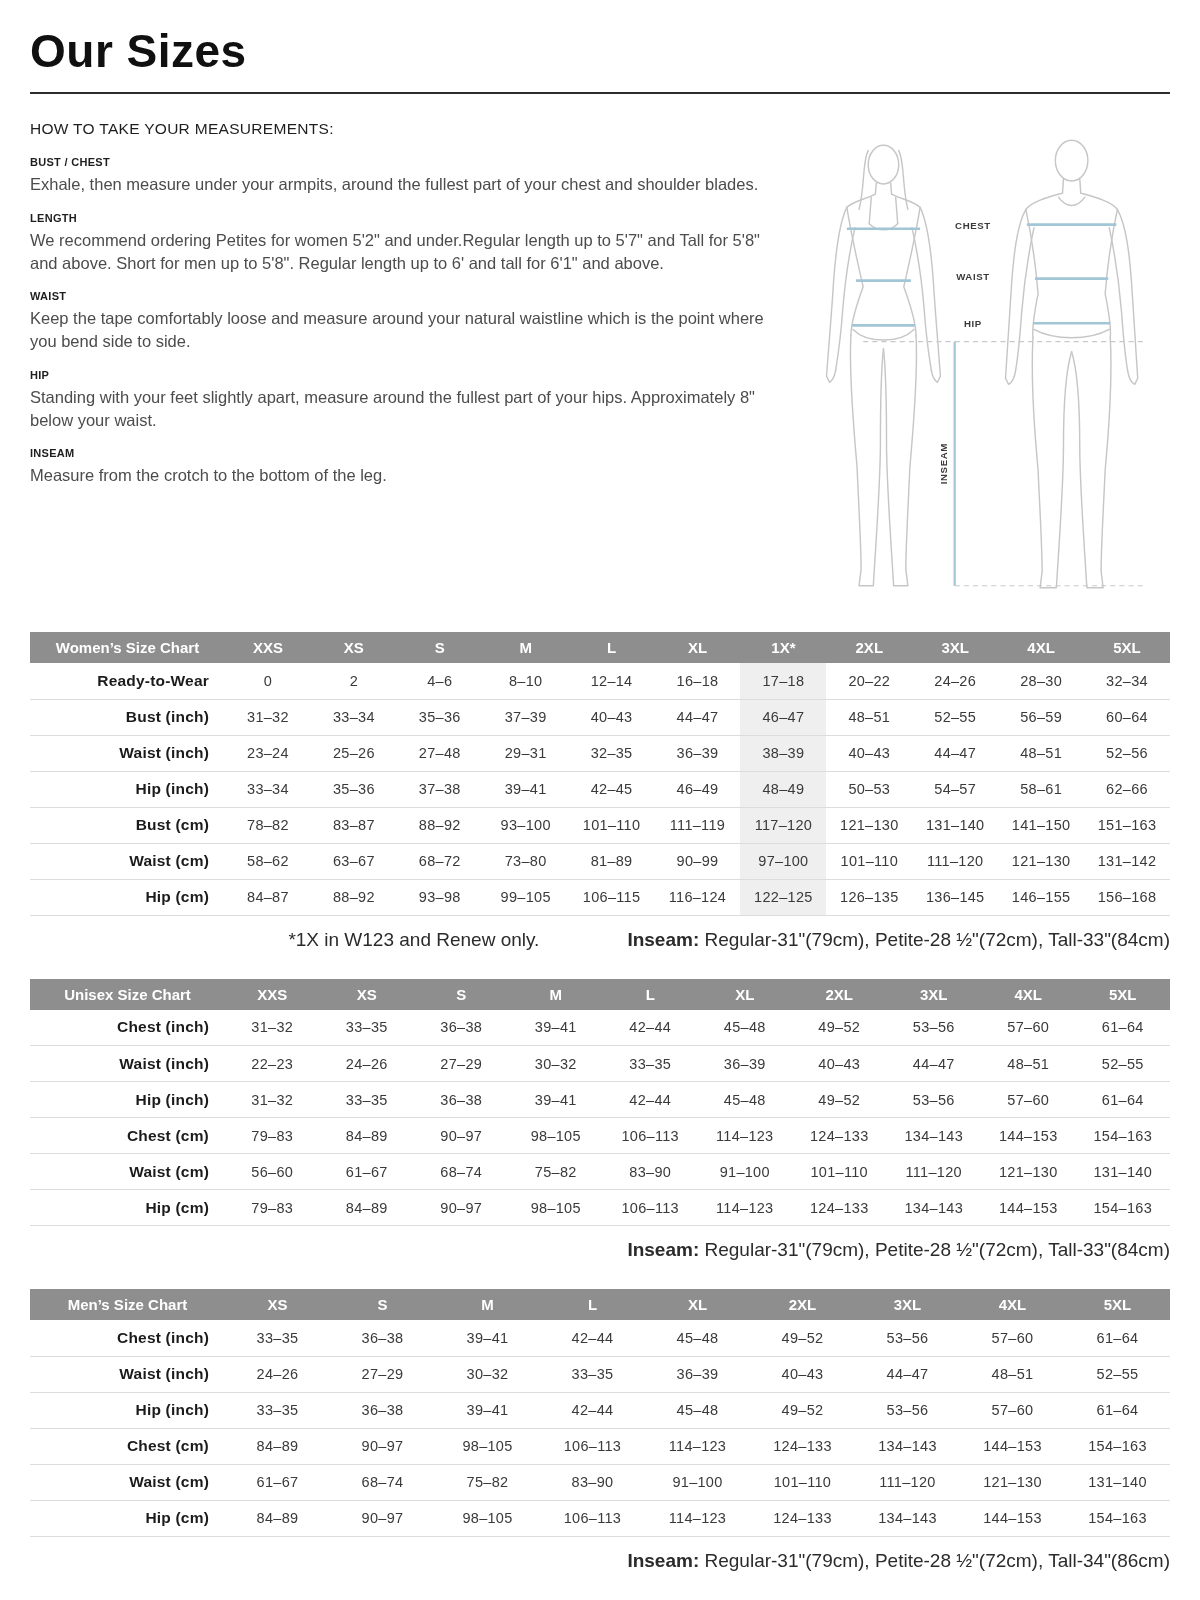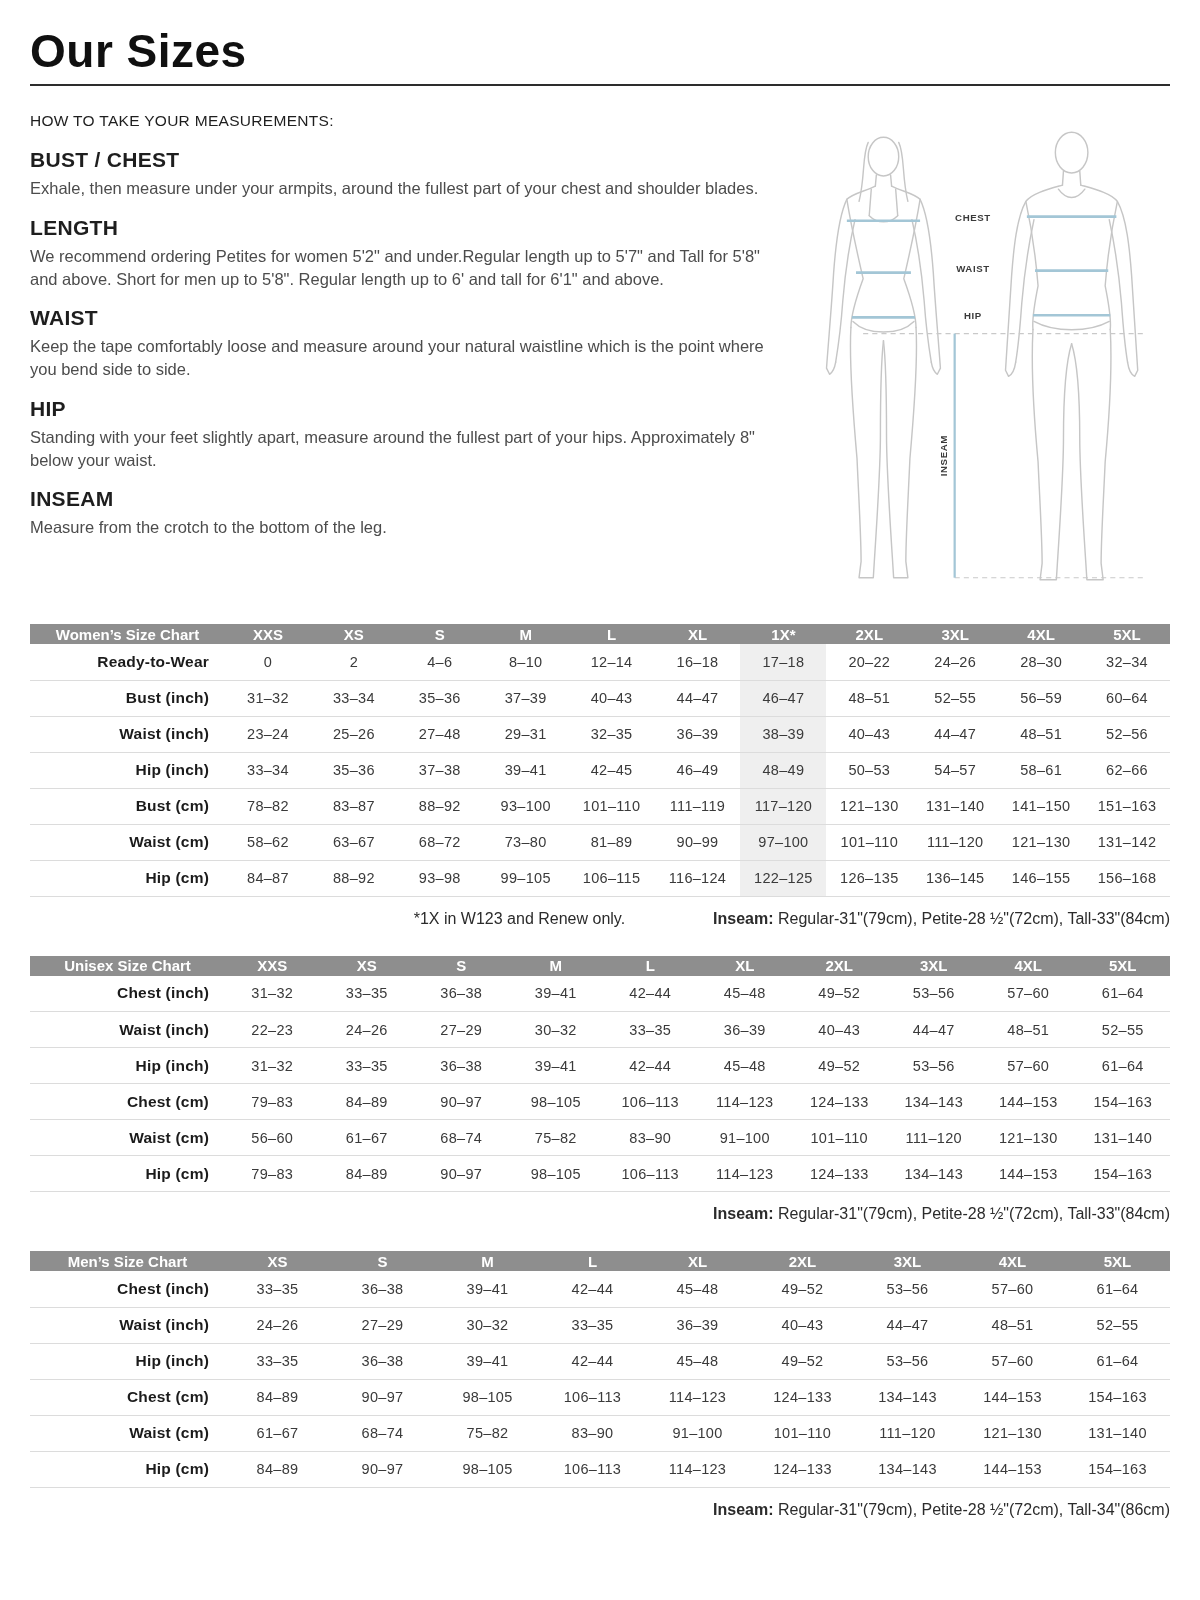--- a/index.html
+++ b/index.html
@@ -3,48 +3,48 @@
 <meta charset="utf-8">
 <style>
   * { margin:0; padding:0; box-sizing:border-box; }
   html,body { background:#ffffff; }
   body {
     width:1200px; min-height:1600px; margin:0 auto;
     font-family:"Liberation Sans", sans-serif; color:#3c3c3c;
   }
   .page { padding:24px 30px 36px 30px; }
 
-  h1.page-title { font-size:46px; font-weight:800; color:#101010; letter-spacing:.5px; margin-bottom:6px; }
+  h1.page-title { font-size:46px; font-weight:800; color:#101010; letter-spacing:.5px; margin-bottom:14px; }
   .divider { border:none; border-top:2px solid #2d2d2d; margin-bottom:26px; }
 
   .top { display:flex; gap:16px; align-items:flex-start; }
   .instructions { flex:1; max-width:745px; }
   .instructions h2 { font-size:15.5px; font-weight:400; color:#1e1e1e; letter-spacing:.3px; margin-bottom:18px; }
   .m-section { margin-bottom:16px; }
-  .m-section h3 { font-size:21px; font-weight:700; color:#1e1e1e; letter-spacing:.3px; margin-bottom:5px; }
+  .m-section h3 { font-size:11px; font-weight:700; color:#1e1e1e; letter-spacing:.3px; margin-bottom:5px; }
   .m-section p { font-size:16.5px; line-height:1.38; color:#4c4c4c; }
 
   .diagram { width:390px; flex-shrink:0; margin-top:6px; }
   .diagram svg { display:block; }
   .fig { fill:none; stroke:#c6c6c6; stroke-width:1.4; stroke-linecap:round; stroke-linejoin:round; }
   .measure { stroke:#a3c6d6; stroke-width:2.6; fill:none; }
   .inseam-line { stroke:#a3c6d6; stroke-width:2.2; fill:none; }
   .dash { stroke:#c9c9c9; stroke-width:1.1; stroke-dasharray:5 4; fill:none; }
   .diagram text { font-family:"Liberation Sans",sans-serif; font-size:9.5px; font-weight:700; fill:#3a3a3a; letter-spacing:.6px; }
 
   .chart { margin-top:28px; }
   table { width:100%; border-collapse:collapse; table-layout:fixed; }
-  thead th { background:#8e8e8e; color:#ffffff; font-weight:700; font-size:15px; height:20px; text-align:center; vertical-align:middle; }
+  thead th { background:#8e8e8e; color:#ffffff; font-weight:700; font-size:15px; height:31px; text-align:center; vertical-align:middle; }
   thead th.corner { width:195px; }
   tbody td { height:36px; text-align:center; vertical-align:middle; font-size:14.5px; color:#3a3a3a; letter-spacing:.3px; }
   tbody tr { border-bottom:1px solid #dcdcdc; }
   td.rowlabel { text-align:right; padding-right:16px; font-weight:700; color:#1b1b1b; font-size:15.5px; letter-spacing:.2px; }
   td.hl { background:#efefef; }
 
-  .notes { display:flex; justify-content:flex-end; gap:88px; margin-top:13px; font-size:16px; color:#2b2b2b; }
+  .notes { display:flex; justify-content:flex-end; gap:88px; margin-top:13px; font-size:19px; color:#2b2b2b; }
   .notes b { font-weight:700; }
 </style>
 </head>
 <body>
 
 <div class="page">
 
   <h1 class="page-title">Our Sizes</h1>
   <hr class="divider">
 

